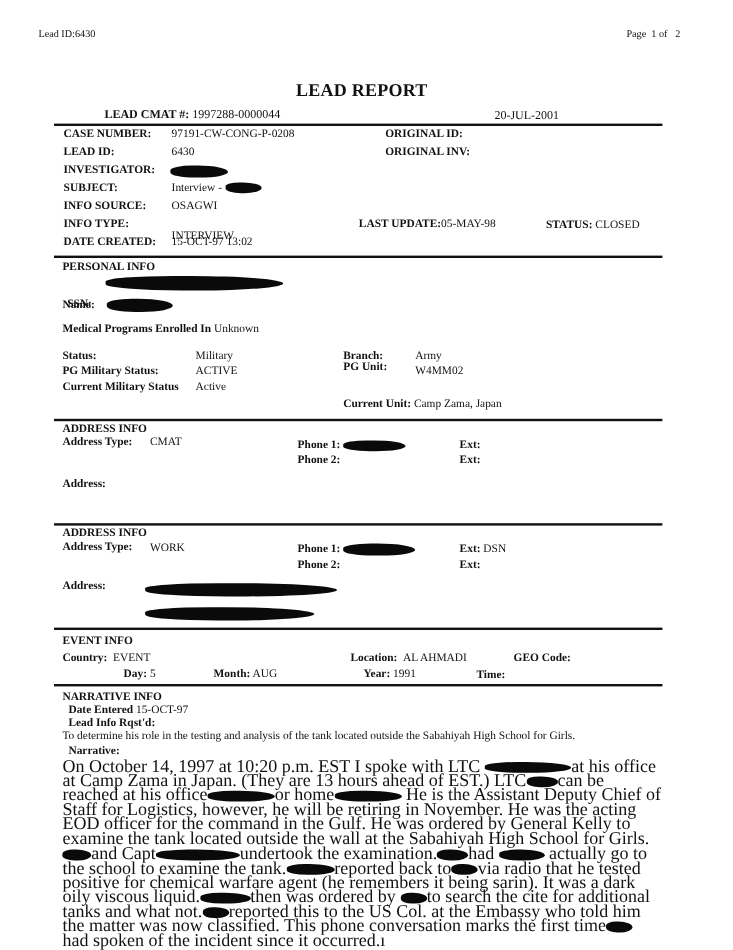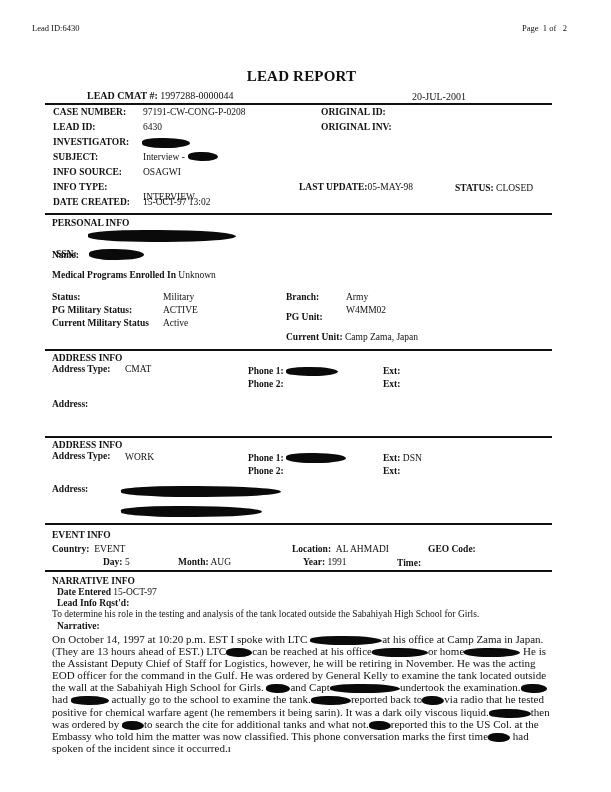--- a/index.html
+++ b/index.html
@@ -6,21 +6,21 @@
   body {
     width: 611px; height: 792px; position: relative; overflow: hidden;
     font-family: "Liberation Serif", "DejaVu Serif", serif;
     color: #111; font-size: 9.5px; line-height: 1.2;
   }
   .abs { position: absolute; white-space: nowrap; }
   .b { font-weight: bold; }
   .rule { position: absolute; left: 45px; width: 507px; height: 2px; background: #111; }
   .redact { display: inline-block; background: #0a0a0a; border-radius: 40% 55% 50% 45%; vertical-align: middle; }
   .title { font-size: 15px; font-weight: bold; letter-spacing: 0.2px; }
-  .para { position: absolute; left: 52px; width: 500px; font-size: 11px; line-height: 12.1px; white-space: normal; text-align: left; }
+  .para { position: absolute; left: 52px; width: 500px; font-size: 15px; line-height: 12.1px; white-space: normal; text-align: left; }
 </style>
 </head>
 <body>
 
 <div class="abs" style="left:32px; top:23px; font-size:8.5px;">Lead ID:6430</div>
 <div class="abs" style="left:522px; top:23px; font-size:8.5px;">
   <span>Page</span>&nbsp;&nbsp;<span>1</span>&nbsp;<span>of</span>&nbsp;&nbsp;&nbsp;<span>2</span>
 </div>
 
 <div class="abs title" style="left:0; width:603px; text-align:center; top:67px;">LEAD REPORT</div>
@@ -75,21 +75,21 @@
   <span class="b">Medical  Programs Enrolled In</span>&nbsp;<span>Unknown</span>
 </div>
 
 <div class="abs b" style="left:52px; top:292px;">Status:</div>
 <div class="abs" style="left:163px; top:292px;">Military</div>
 <div class="abs b" style="left:286px; top:292px;">Branch:</div>
 <div class="abs" style="left:346px; top:292px;">Army</div>
 
 <div class="abs b" style="left:52px; top:305px;">PG Military Status:</div>
 <div class="abs" style="left:163px; top:305px;">ACTIVE</div>
-<div class="abs b" style="left:286px; top:312px;">PG Unit:</div>
+<div class="abs b" style="left:286px; top:301px;">PG Unit:</div>
 <div class="abs" style="left:346px; top:305px;">W4MM02</div>
 
 <div class="abs b" style="left:52px; top:318px;">Current Military Status</div>
 <div class="abs" style="left:163px; top:318px;">Active</div>
 
 <div class="abs" style="left:286px; top:332px;">
   <span class="b">Current Unit:</span> <span>Camp Zama, Japan</span>
 </div>
 
 <div class="rule" style="top:349px;"></div>

